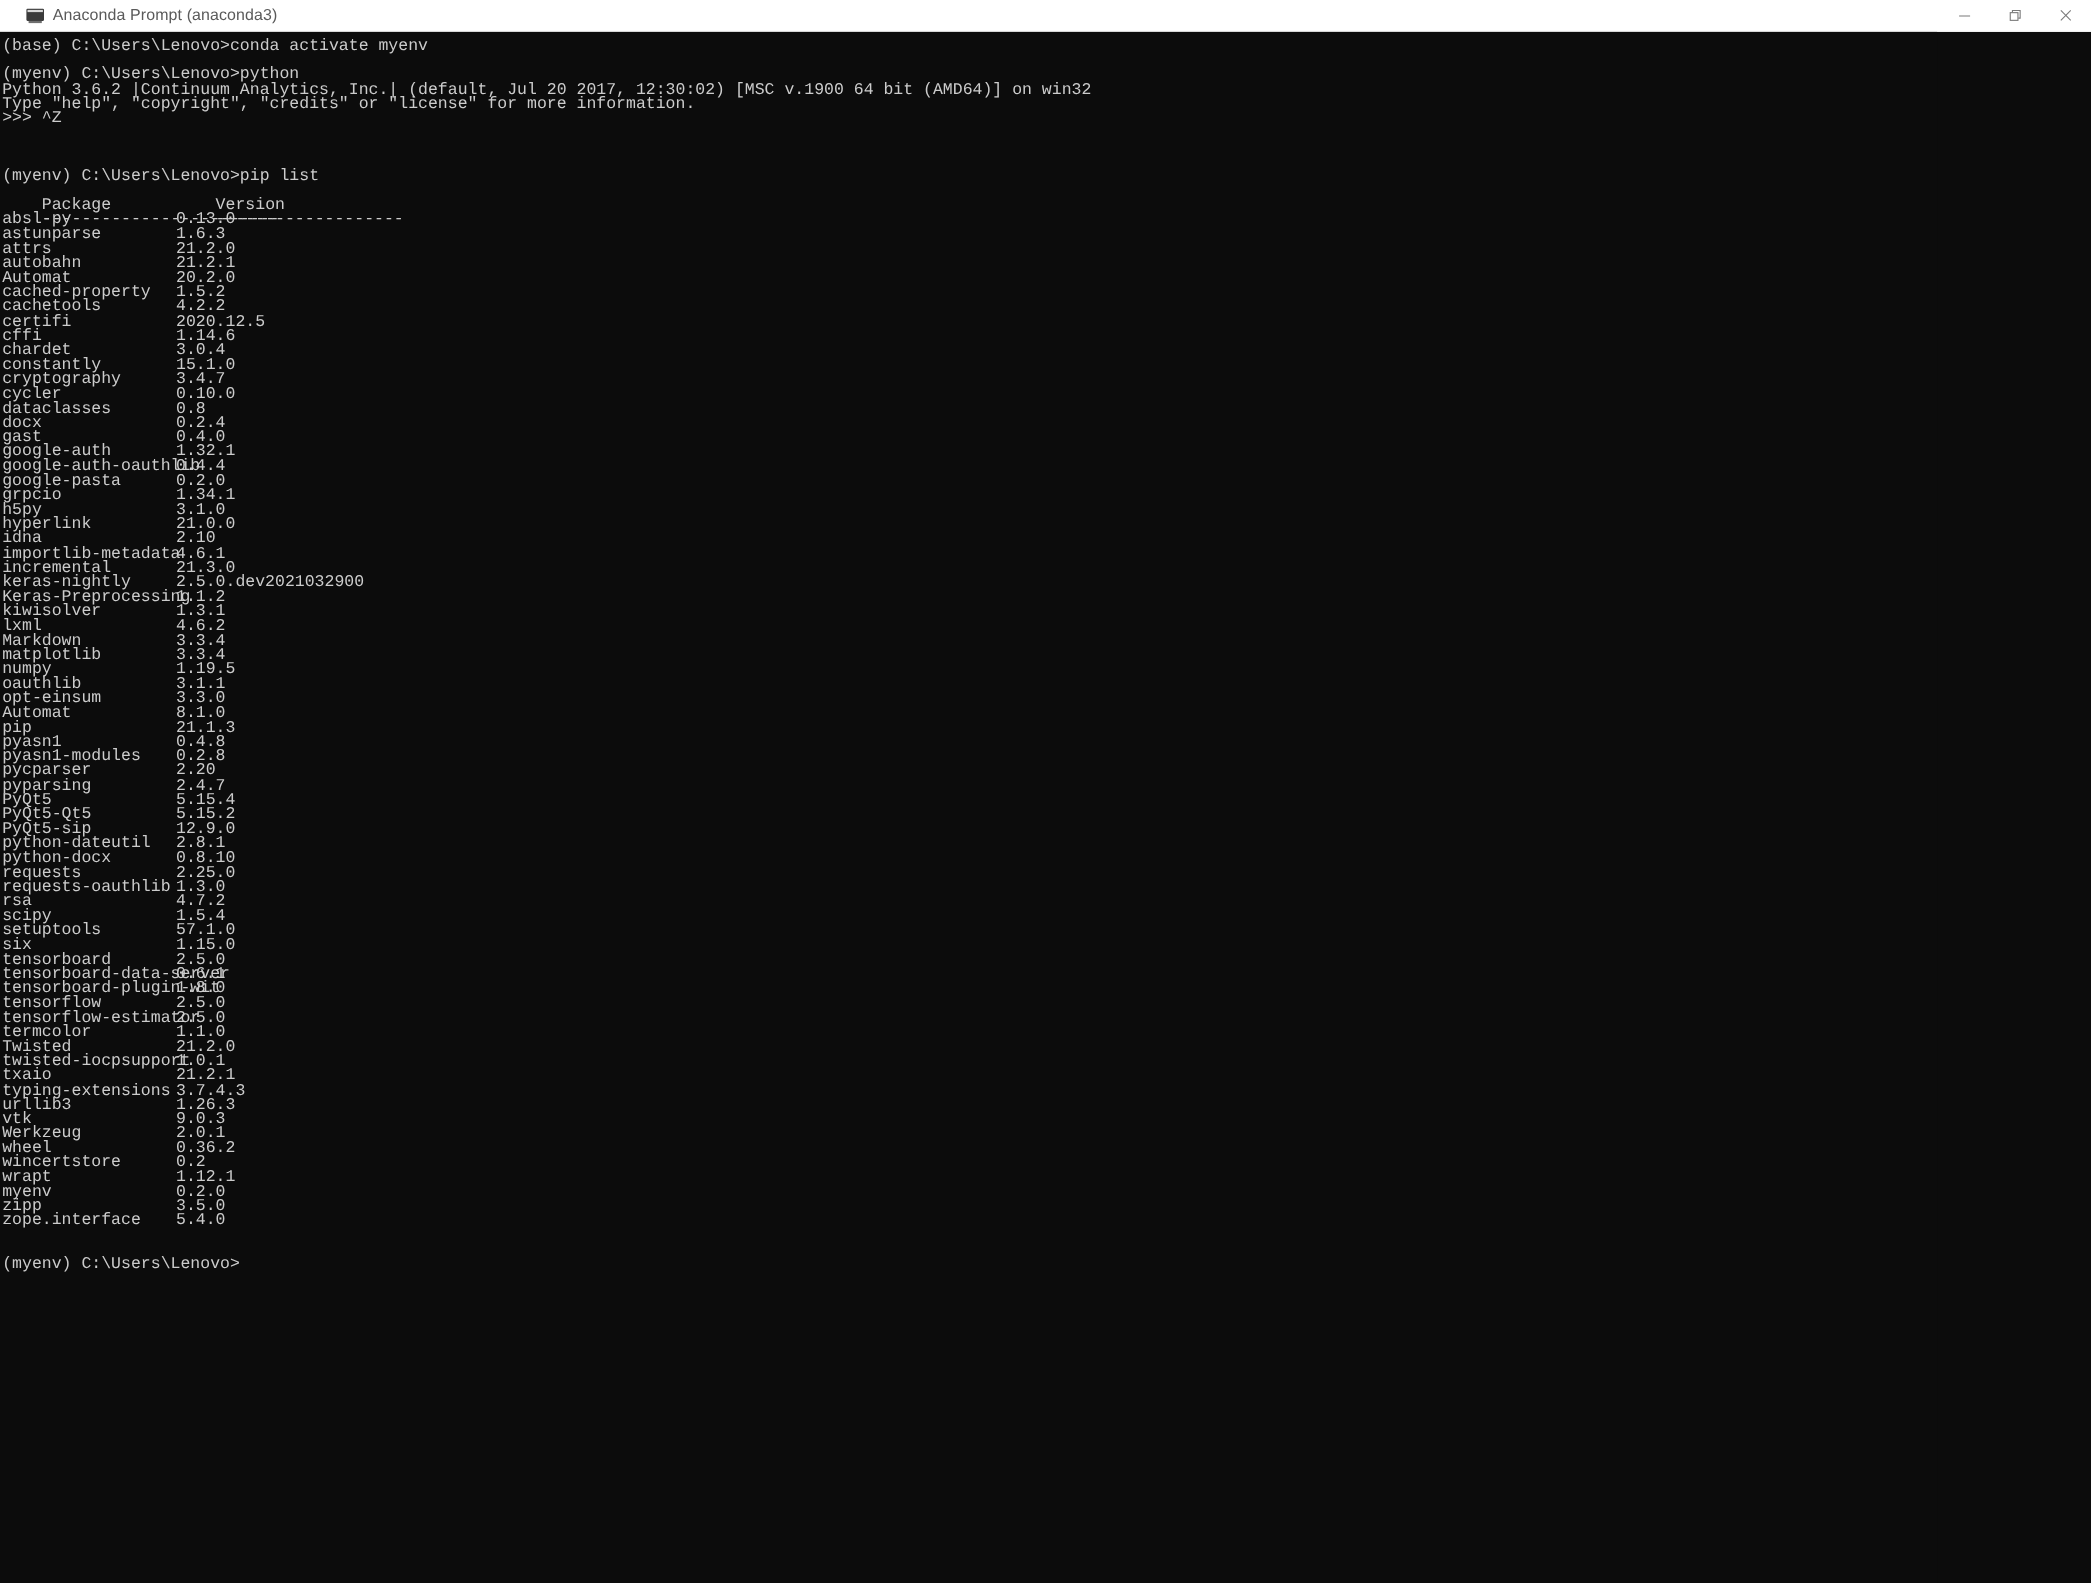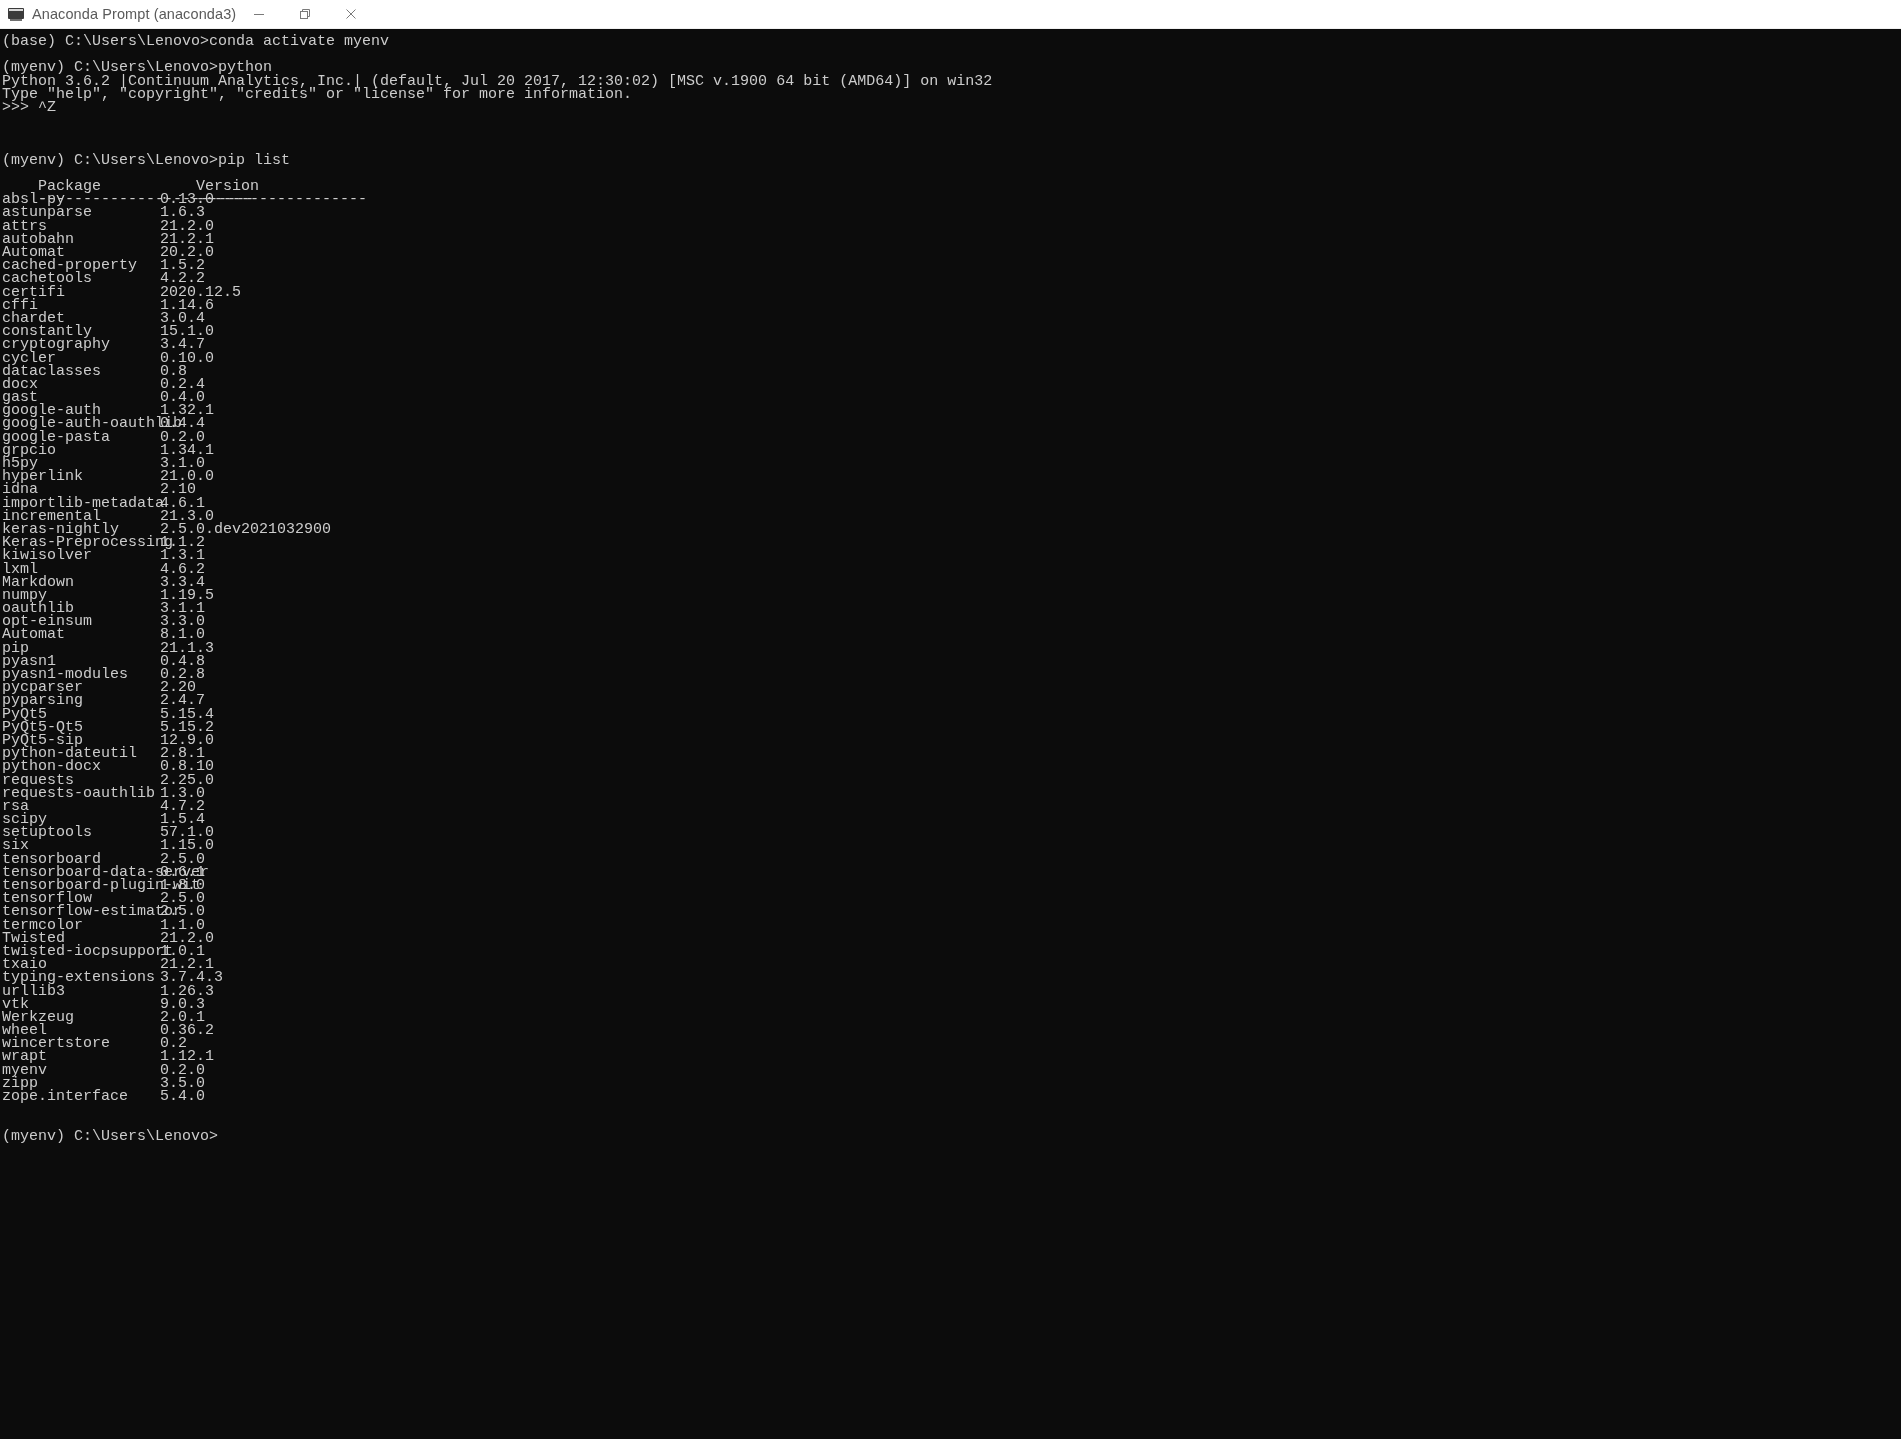--- a/index.html
+++ b/index.html
@@ -14,23 +14,24 @@
     overflow: hidden;
     font-family: "Liberation Mono", "DejaVu Sans Mono", monospace;
   }
 
   
   .titlebar {
     height: 28px;
     background: #ffffff;
     display: flex;
     align-items: center;
-    justify-content: flex-start;
+    justify-content: space-between;
     border-bottom: 1px solid #f0f0f0;
     user-select: none;
+    padding-left: 16px;
   }
   .titlebar-left {
     display: flex;
     align-items: center;
     gap: 8px;
     padding-left: 8px;
   }
   .app-icon {
     width: 16px;
     height: 14px;
@@ -197,20 +198,21 @@
       <div class="pkg-row"><span class="pkg-name">h5py</span><span class="pkg-ver">3.1.0</span></div>
       <div class="pkg-row"><span class="pkg-name">hyperlink</span><span class="pkg-ver">21.0.0</span></div>
       <div class="pkg-row"><span class="pkg-name">idna</span><span class="pkg-ver">2.10</span></div>
       <div class="pkg-row"><span class="pkg-name">importlib-metadata</span><span class="pkg-ver">4.6.1</span></div>
       <div class="pkg-row"><span class="pkg-name">incremental</span><span class="pkg-ver">21.3.0</span></div>
       <div class="pkg-row"><span class="pkg-name">keras-nightly</span><span class="pkg-ver">2.5.0.dev2021032900</span></div>
       <div class="pkg-row"><span class="pkg-name">Keras-Preprocessing</span><span class="pkg-ver">1.1.2</span></div>
       <div class="pkg-row"><span class="pkg-name">kiwisolver</span><span class="pkg-ver">1.3.1</span></div>
       <div class="pkg-row"><span class="pkg-name">lxml</span><span class="pkg-ver">4.6.2</span></div>
       <div class="pkg-row"><span class="pkg-name">Markdown</span><span class="pkg-ver">3.3.4</span></div>
+      <div class="pkg-row"><span class="pkg-name">matplotlib</span><span class="pkg-ver">3.3.4</span></div>
       <div class="pkg-row"><span class="pkg-name">numpy</span><span class="pkg-ver">1.19.5</span></div>
       <div class="pkg-row"><span class="pkg-name">oauthlib</span><span class="pkg-ver">3.1.1</span></div>
       <div class="pkg-row"><span class="pkg-name">opt-einsum</span><span class="pkg-ver">3.3.0</span></div>
       <div class="pkg-row"><span class="pkg-name">Automat</span><span class="pkg-ver">8.1.0</span></div>
       <div class="pkg-row"><span class="pkg-name">pip</span><span class="pkg-ver">21.1.3</span></div>
       <div class="pkg-row"><span class="pkg-name">pyasn1</span><span class="pkg-ver">0.4.8</span></div>
       <div class="pkg-row"><span class="pkg-name">pyasn1-modules</span><span class="pkg-ver">0.2.8</span></div>
       <div class="pkg-row"><span class="pkg-name">pycparser</span><span class="pkg-ver">2.20</span></div>
       <div class="pkg-row"><span class="pkg-name">pyparsing</span><span class="pkg-ver">2.4.7</span></div>
       <div class="pkg-row"><span class="pkg-name">PyQt5</span><span class="pkg-ver">5.15.4</span></div>

